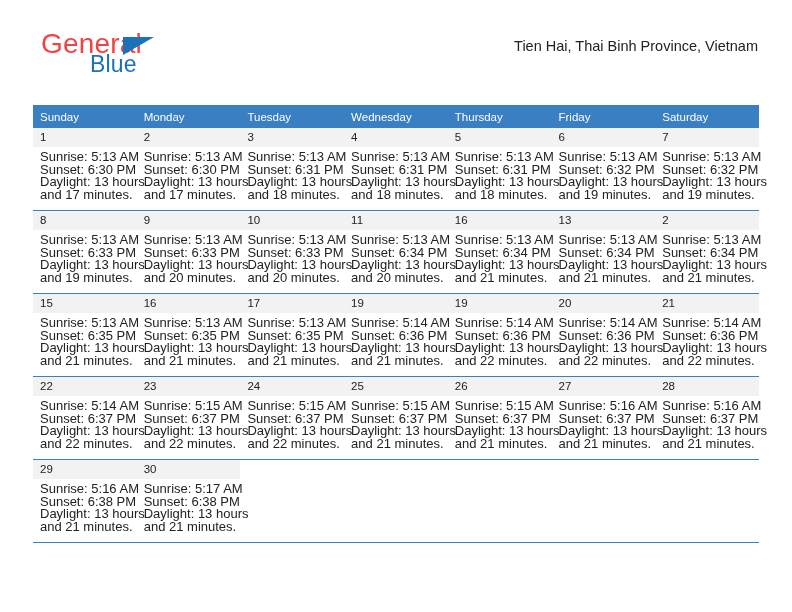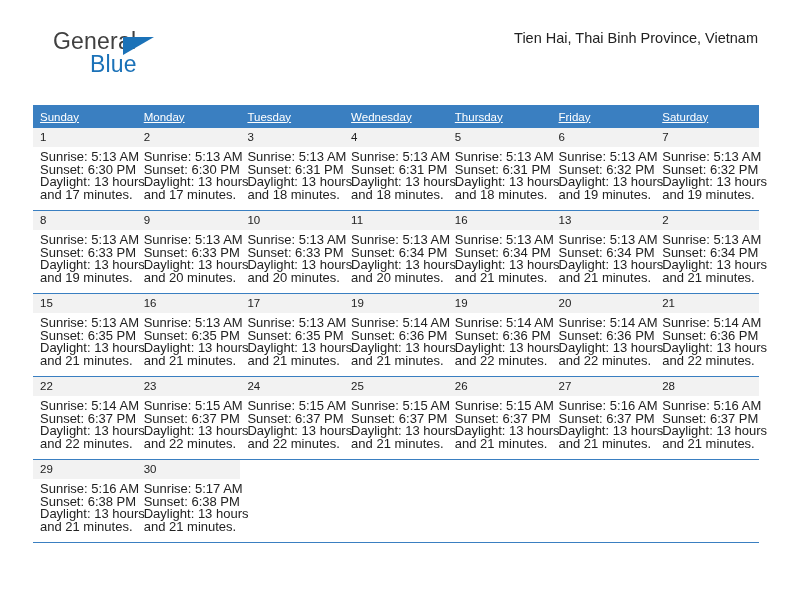--- a/index.html
+++ b/index.html
@@ -31,25 +31,25 @@
   }
   .brand {
     position: absolute;
     left: 0;
     top: 0;
     width: 230px;
     height: 56px;
   }
   .brand-general {
     position: absolute;
-    left: 19px;
+    left: 7px;
     top: 0px;
-    font-size: 23px;
+    font-size: 28px;
     letter-spacing: 0.2px;
-    color: #404040;
+    color: #ef4444;
     font-family: "Liberation Sans", sans-serif;
   }
   .brand-triangle {
     position: absolute;
     left: 89px;
     top: 9px;
     width: 0;
     height: 0;
     border-left: 31px solid #1b72b8;
     border-bottom: 18px solid transparent;
@@ -72,21 +72,21 @@
   .cal-title {
     font-size: 30px;
     color: #222222;
     line-height: 36px;
     white-space: nowrap;
   }
   .cal-subtitle {
     font-size: 14.5px;
     color: #222222;
     line-height: 20px;
-    margin-top: 0;
+    margin-top: 8px;
     white-space: nowrap;
   }
 
   
   .calendar {
     position: absolute;
     left: 33px;
     top: 105px;
     width: 726px;
     border-collapse: collapse;
@@ -94,21 +94,20 @@
   }
   .calendar th {
     background: #3a7fc1;
     color: #ffffff;
     font-size: 11.5px;
     font-weight: normal;
     text-align: left;
     padding: 5px 0 5px 7px;
     height: 13px;
     border: none;
-    text-decoration: underline;
   }
   .week-row > td {
     vertical-align: top;
     padding: 0;
     border: none;
     border-top: 1.4px solid #3a7fc1;
     height: 82px;
   }
   .week-row.first > td {
     border-top: none;

